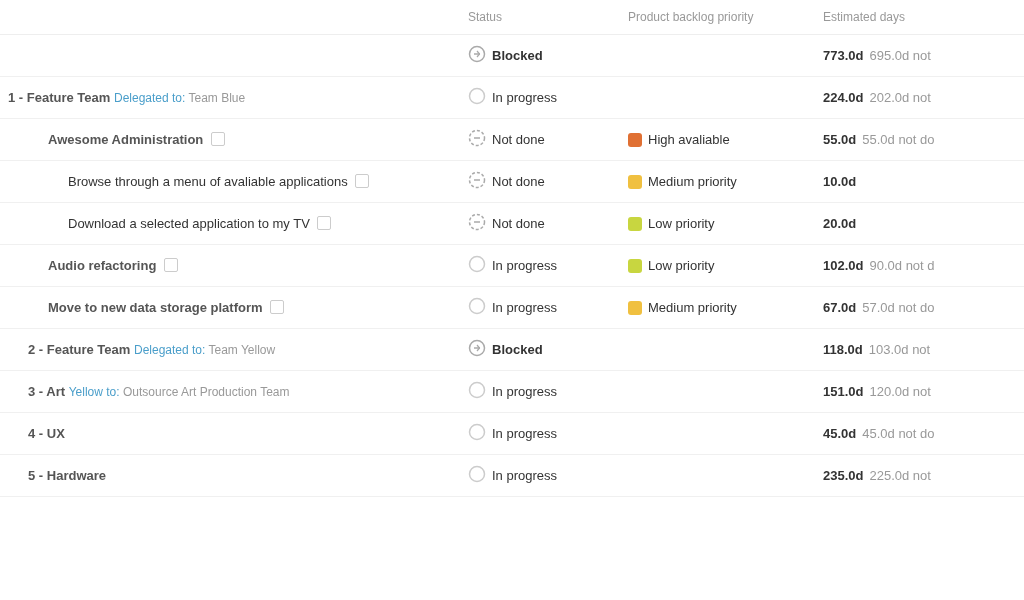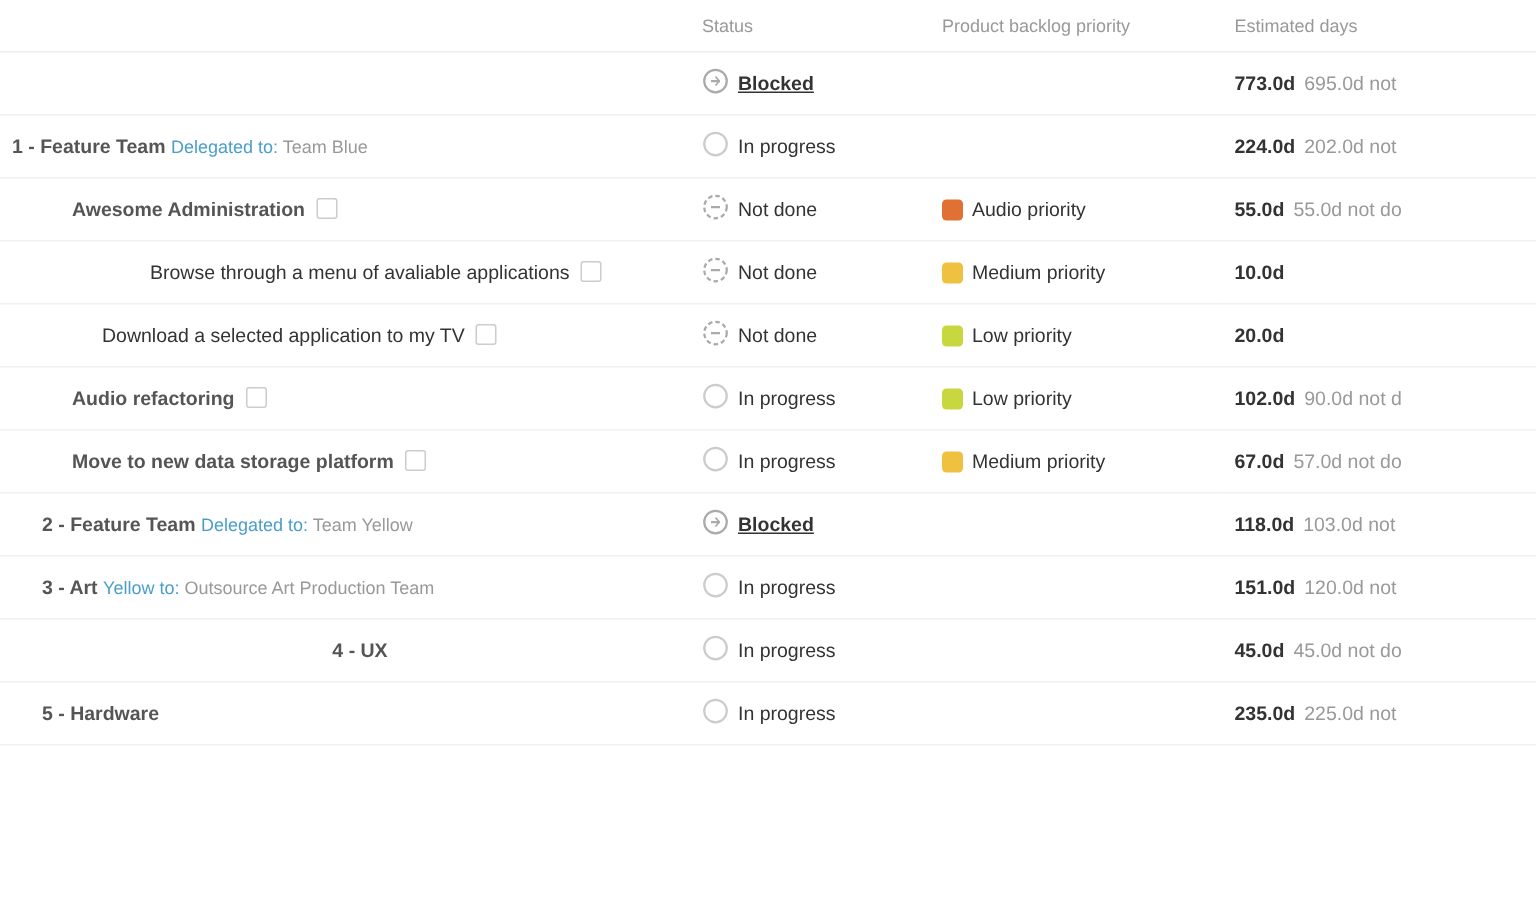--- a/index.html
+++ b/index.html
@@ -88,21 +88,21 @@
       gap: 6px;
     }
     .status-icon {
       width: 18px;
       height: 18px;
       flex-shrink: 0;
     }
     .status-text {
       font-size: 13px;
     }
-    .status-blocked { font-weight: 600; text-decoration: underline; }
+    .status-blocked { font-weight: 600; }
 
     .priority-cell {
       display: flex;
       align-items: center;
       gap: 6px;
     }
     .priority-dot {
       width: 14px;
       height: 14px;
       border-radius: 3px;
@@ -185,32 +185,32 @@
               <span><svg class="status-icon" viewBox="0 0 18 18" fill="none" xmlns="http://www.w3.org/2000/svg">
       <circle cx="9" cy="9" r="7.5" stroke="#aaa" stroke-width="1.5" fill="none" stroke-dasharray="3 2"></circle>
       <line x1="6" y1="9" x2="12" y2="9" stroke="#aaa" stroke-width="1.5"></line>
     </svg></span>
               <span class="status-text">Not done</span>
             </div>
           </td>
           <td class="col-priority">
             <div class="priority-cell">
               <span class="priority-dot priority-high"></span>
-              <span>Audio priority</span>
+              <span>High avaliable</span>
             </div>
           </td>
           <td class="col-estimated">
             <div class="estimated-cell">
               <span class="est-primary">55.0d</span>
               <span class="est-secondary">55.0d not do</span>
             </div>
           </td>
         </tr>
         <tr>
-          <td class="col-name" style="padding-left: 100px;"><span class="row-name"><span>Browse through a menu of avaliable applications </span><span class="checkbox-icon"></span></span></td>
+          <td class="col-name" style="padding-left: 68px;"><span class="row-name"><span>Browse through a menu of avaliable applications </span><span class="checkbox-icon"></span></span></td>
           <td class="col-status">
             <div class="status-cell">
               <span><svg class="status-icon" viewBox="0 0 18 18" fill="none" xmlns="http://www.w3.org/2000/svg">
       <circle cx="9" cy="9" r="7.5" stroke="#aaa" stroke-width="1.5" fill="none" stroke-dasharray="3 2"></circle>
       <line x1="6" y1="9" x2="12" y2="9" stroke="#aaa" stroke-width="1.5"></line>
     </svg></span>
               <span class="status-text">Not done</span>
             </div>
           </td>
           <td class="col-priority">
@@ -326,21 +326,21 @@
           </td>
           <td class="col-priority"></td>
           <td class="col-estimated">
             <div class="estimated-cell">
               <span class="est-primary">151.0d</span>
               <span class="est-secondary">120.0d not</span>
             </div>
           </td>
         </tr>
         <tr>
-          <td class="col-name" style="padding-left: 28px; text-align: center;"><span class="row-name"><span class="bold team-label">4 - UX</span></span></td>
+          <td class="col-name" style="padding-left: 28px;"><span class="row-name"><span class="bold team-label">4 - UX</span></span></td>
           <td class="col-status">
             <div class="status-cell">
               <span><svg class="status-icon" viewBox="0 0 18 18" fill="none" xmlns="http://www.w3.org/2000/svg">
       <circle cx="9" cy="9" r="7.5" stroke="#ccc" stroke-width="1.5" fill="none"></circle>
     </svg></span>
               <span class="status-text">In progress</span>
             </div>
           </td>
           <td class="col-priority"></td>
           <td class="col-estimated">

